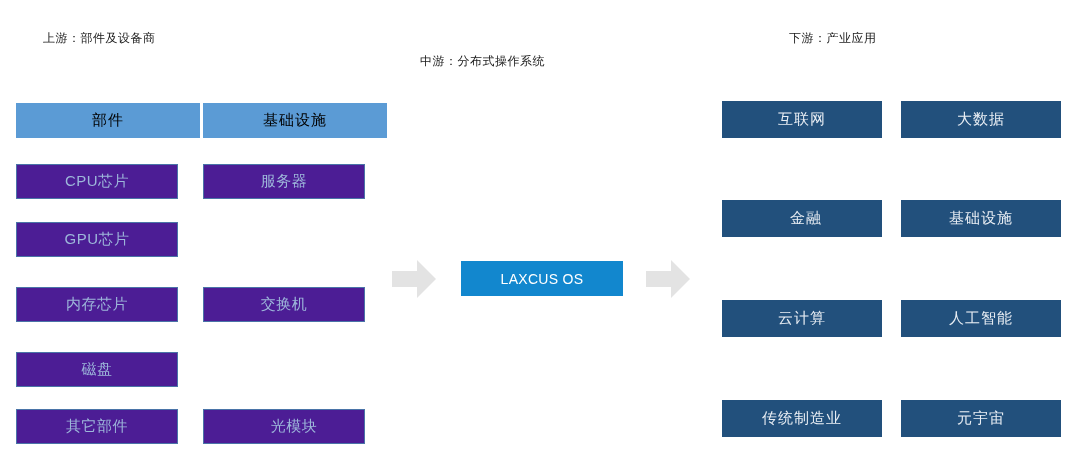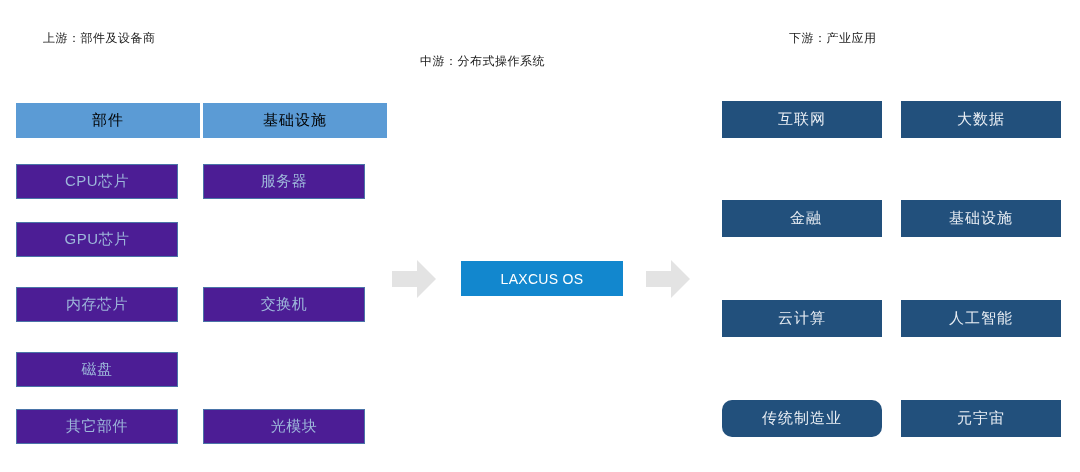--- a/index.html
+++ b/index.html
@@ -97,16 +97,16 @@
 
   <div class="box app-box" style="left:722px;top:101px;">互联网</div>
   <div class="box app-box" style="left:901px;top:101px;">大数据</div>
 
   <div class="box app-box" style="left:722px;top:200px;padding-left:8px;">金融</div>
   <div class="box app-box" style="left:901px;top:200px;">基础设施</div>
 
   <div class="box app-box" style="left:722px;top:300px;">云计算</div>
   <div class="box app-box" style="left:901px;top:300px;">人工智能</div>
 
-  <div class="box app-box" style="left:722px;top:400px;border-radius:10px;">传统制造业</div>
+  <div class="box app-box" style="left:722px;top:400px;">传统制造业</div>
   <div class="box app-box" style="left:901px;top:400px;">元宇宙</div>
 
 </div>
 
 </body></html>

